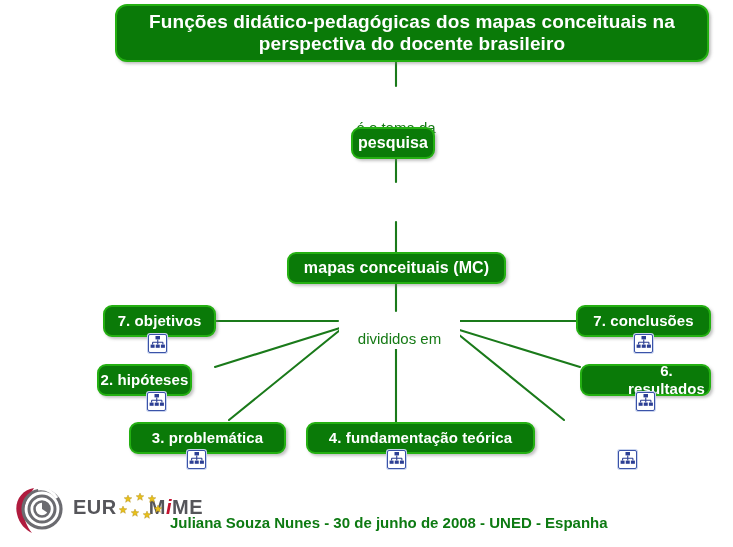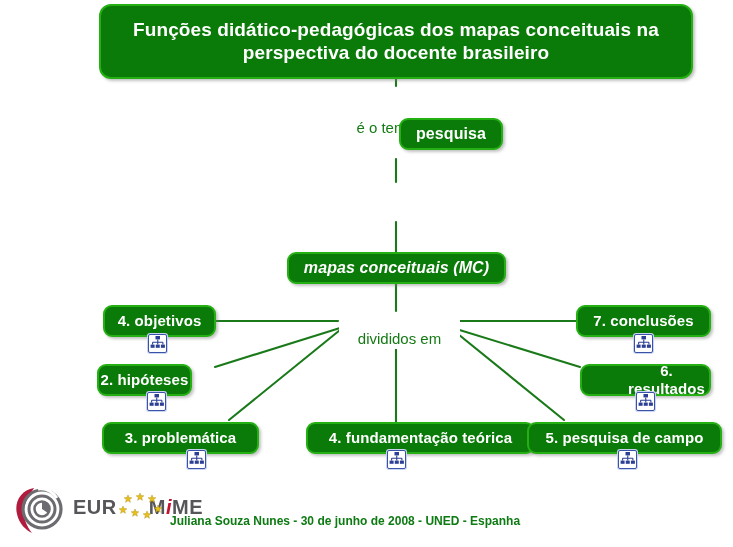--- a/index.html
+++ b/index.html
@@ -69,21 +69,21 @@
   #logo{position:absolute;left:12px;top:6px;width:58px;height:52px;}
   #logo-text{
     position:absolute;left:73px;top:18px;
     font-size:20px;font-weight:bold;color:#55555a;
     letter-spacing:.5px;white-space:nowrap;
   }
   #logo-text .i-red{color:#c3122f;font-style:italic;}
   #stars{position:absolute;left:118px;top:14px;width:58px;height:30px;}
   #credit{
     position:absolute;left:170px;top:36px;
-    font-size:12px;font-weight:bold;color:#0d7a12;
+    font-size:15px;font-weight:bold;color:#0d7a12;
     white-space:nowrap;
   }
 </style>
 </head>
 <body>
 
 <div id="stage">
 
   <svg id="links" viewBox="0 0 733 547" xmlns="http://www.w3.org/2000/svg">
     <g stroke="#1a7a1a" stroke-width="2.1" fill="none" stroke-linecap="round">
@@ -103,43 +103,43 @@
 
       <line x1="396" y1="332" x2="396" y2="422"></line>
 
       <line x1="455" y1="321" x2="576" y2="321"></line>
 
       <line x1="453" y1="328" x2="580" y2="367"></line>
       <line x1="453" y1="330" x2="564" y2="420"></line>
     </g>
   </svg>
 
-  <div class="node title" style="left:99px;top:4px;width:594px;height:75px;">
+  <div class="node title" style="left:115px;top:4px;width:594px;height:58px;">
     <span>Funções didático-pedagógicas dos mapas conceituais na perspectiva do docente brasileiro</span>
   </div>
 
   <div class="phrase" style="left:341px;top:101px;width:110px;">
     <span>é o tema da</span>
   </div>
 
-  <div class="node mid" style="left:351px;top:118px;width:104px;height:32px;margin-left:48px;">
+  <div class="node mid" style="left:351px;top:127px;width:84px;height:32px;">
     <span>pesquisa</span>
   </div>
 
 
-  <div class="node mid" style="left:287px;top:252px;width:219px;height:32px;font-style:italic;">
+  <div class="node mid" style="left:287px;top:252px;width:219px;height:32px;">
     <span>mapas conceituais (MC)</span>
   </div>
 
   <div class="phrase hub" style="left:339px;top:312px;width:115px;">
     <span>divididos em</span>
   </div>
 
   <div class="node leaf" style="left:103px;top:305px;width:113px;height:32px;">
-    <span>4. objetivos</span>
+    <span>7. objetivos</span>
   </div>
   <div class="submap" style="left:148px;top:334px;">
     <svg viewBox="0 0 17 17" xmlns="http://www.w3.org/2000/svg">
       <rect x="6.5" y="1" width="4.5" height="3.4" fill="#2c3f94"></rect>
       <path d="M8.75 4.4 V7.2 M3.6 7.2 H13.9 M3.6 7.2 V9.6 M8.75 7.2 V9.6 M13.9 7.2 V9.6" stroke="#2c3f94" stroke-width="1.1" fill="none"></path>
       <rect x="1.6" y="9.6" width="4" height="3.2" fill="#2c3f94"></rect>
       <rect x="6.75" y="9.6" width="4" height="3.2" fill="#2c3f94"></rect>
       <rect x="11.9" y="9.6" width="4" height="3.2" fill="#2c3f94"></rect>
     </svg>
   </div>
@@ -150,21 +150,21 @@
   <div class="submap" style="left:147px;top:392px;">
     <svg viewBox="0 0 17 17" xmlns="http://www.w3.org/2000/svg">
       <rect x="6.5" y="1" width="4.5" height="3.4" fill="#2c3f94"></rect>
       <path d="M8.75 4.4 V7.2 M3.6 7.2 H13.9 M3.6 7.2 V9.6 M8.75 7.2 V9.6 M13.9 7.2 V9.6" stroke="#2c3f94" stroke-width="1.1" fill="none"></path>
       <rect x="1.6" y="9.6" width="4" height="3.2" fill="#2c3f94"></rect>
       <rect x="6.75" y="9.6" width="4" height="3.2" fill="#2c3f94"></rect>
       <rect x="11.9" y="9.6" width="4" height="3.2" fill="#2c3f94"></rect>
     </svg>
   </div>
 
-  <div class="node leaf" style="left:102px;top:422px;width:157px;height:32px;">
+  <div class="node leaf" style="left:129px;top:422px;width:157px;height:32px;">
     <span>3. problemática</span>
   </div>
   <div class="submap" style="left:187px;top:450px;">
     <svg viewBox="0 0 17 17" xmlns="http://www.w3.org/2000/svg">
       <rect x="6.5" y="1" width="4.5" height="3.4" fill="#2c3f94"></rect>
       <path d="M8.75 4.4 V7.2 M3.6 7.2 H13.9 M3.6 7.2 V9.6 M8.75 7.2 V9.6 M13.9 7.2 V9.6" stroke="#2c3f94" stroke-width="1.1" fill="none"></path>
       <rect x="1.6" y="9.6" width="4" height="3.2" fill="#2c3f94"></rect>
       <rect x="6.75" y="9.6" width="4" height="3.2" fill="#2c3f94"></rect>
       <rect x="11.9" y="9.6" width="4" height="3.2" fill="#2c3f94"></rect>
     </svg>
@@ -176,23 +176,20 @@
   <div class="submap" style="left:387px;top:450px;">
     <svg viewBox="0 0 17 17" xmlns="http://www.w3.org/2000/svg">
       <rect x="6.5" y="1" width="4.5" height="3.4" fill="#2c3f94"></rect>
       <path d="M8.75 4.4 V7.2 M3.6 7.2 H13.9 M3.6 7.2 V9.6 M8.75 7.2 V9.6 M13.9 7.2 V9.6" stroke="#2c3f94" stroke-width="1.1" fill="none"></path>
       <rect x="1.6" y="9.6" width="4" height="3.2" fill="#2c3f94"></rect>
       <rect x="6.75" y="9.6" width="4" height="3.2" fill="#2c3f94"></rect>
       <rect x="11.9" y="9.6" width="4" height="3.2" fill="#2c3f94"></rect>
     </svg>
   </div>
 
-  <div class="node leaf" style="left:527px;top:422px;width:195px;height:32px;">
-    <span>5. pesquisa de campo</span>
-  </div>
   <div class="submap" style="left:618px;top:450px;">
     <svg viewBox="0 0 17 17" xmlns="http://www.w3.org/2000/svg">
       <rect x="6.5" y="1" width="4.5" height="3.4" fill="#2c3f94"></rect>
       <path d="M8.75 4.4 V7.2 M3.6 7.2 H13.9 M3.6 7.2 V9.6 M8.75 7.2 V9.6 M13.9 7.2 V9.6" stroke="#2c3f94" stroke-width="1.1" fill="none"></path>
       <rect x="1.6" y="9.6" width="4" height="3.2" fill="#2c3f94"></rect>
       <rect x="6.75" y="9.6" width="4" height="3.2" fill="#2c3f94"></rect>
       <rect x="11.9" y="9.6" width="4" height="3.2" fill="#2c3f94"></rect>
     </svg>
   </div>
 

